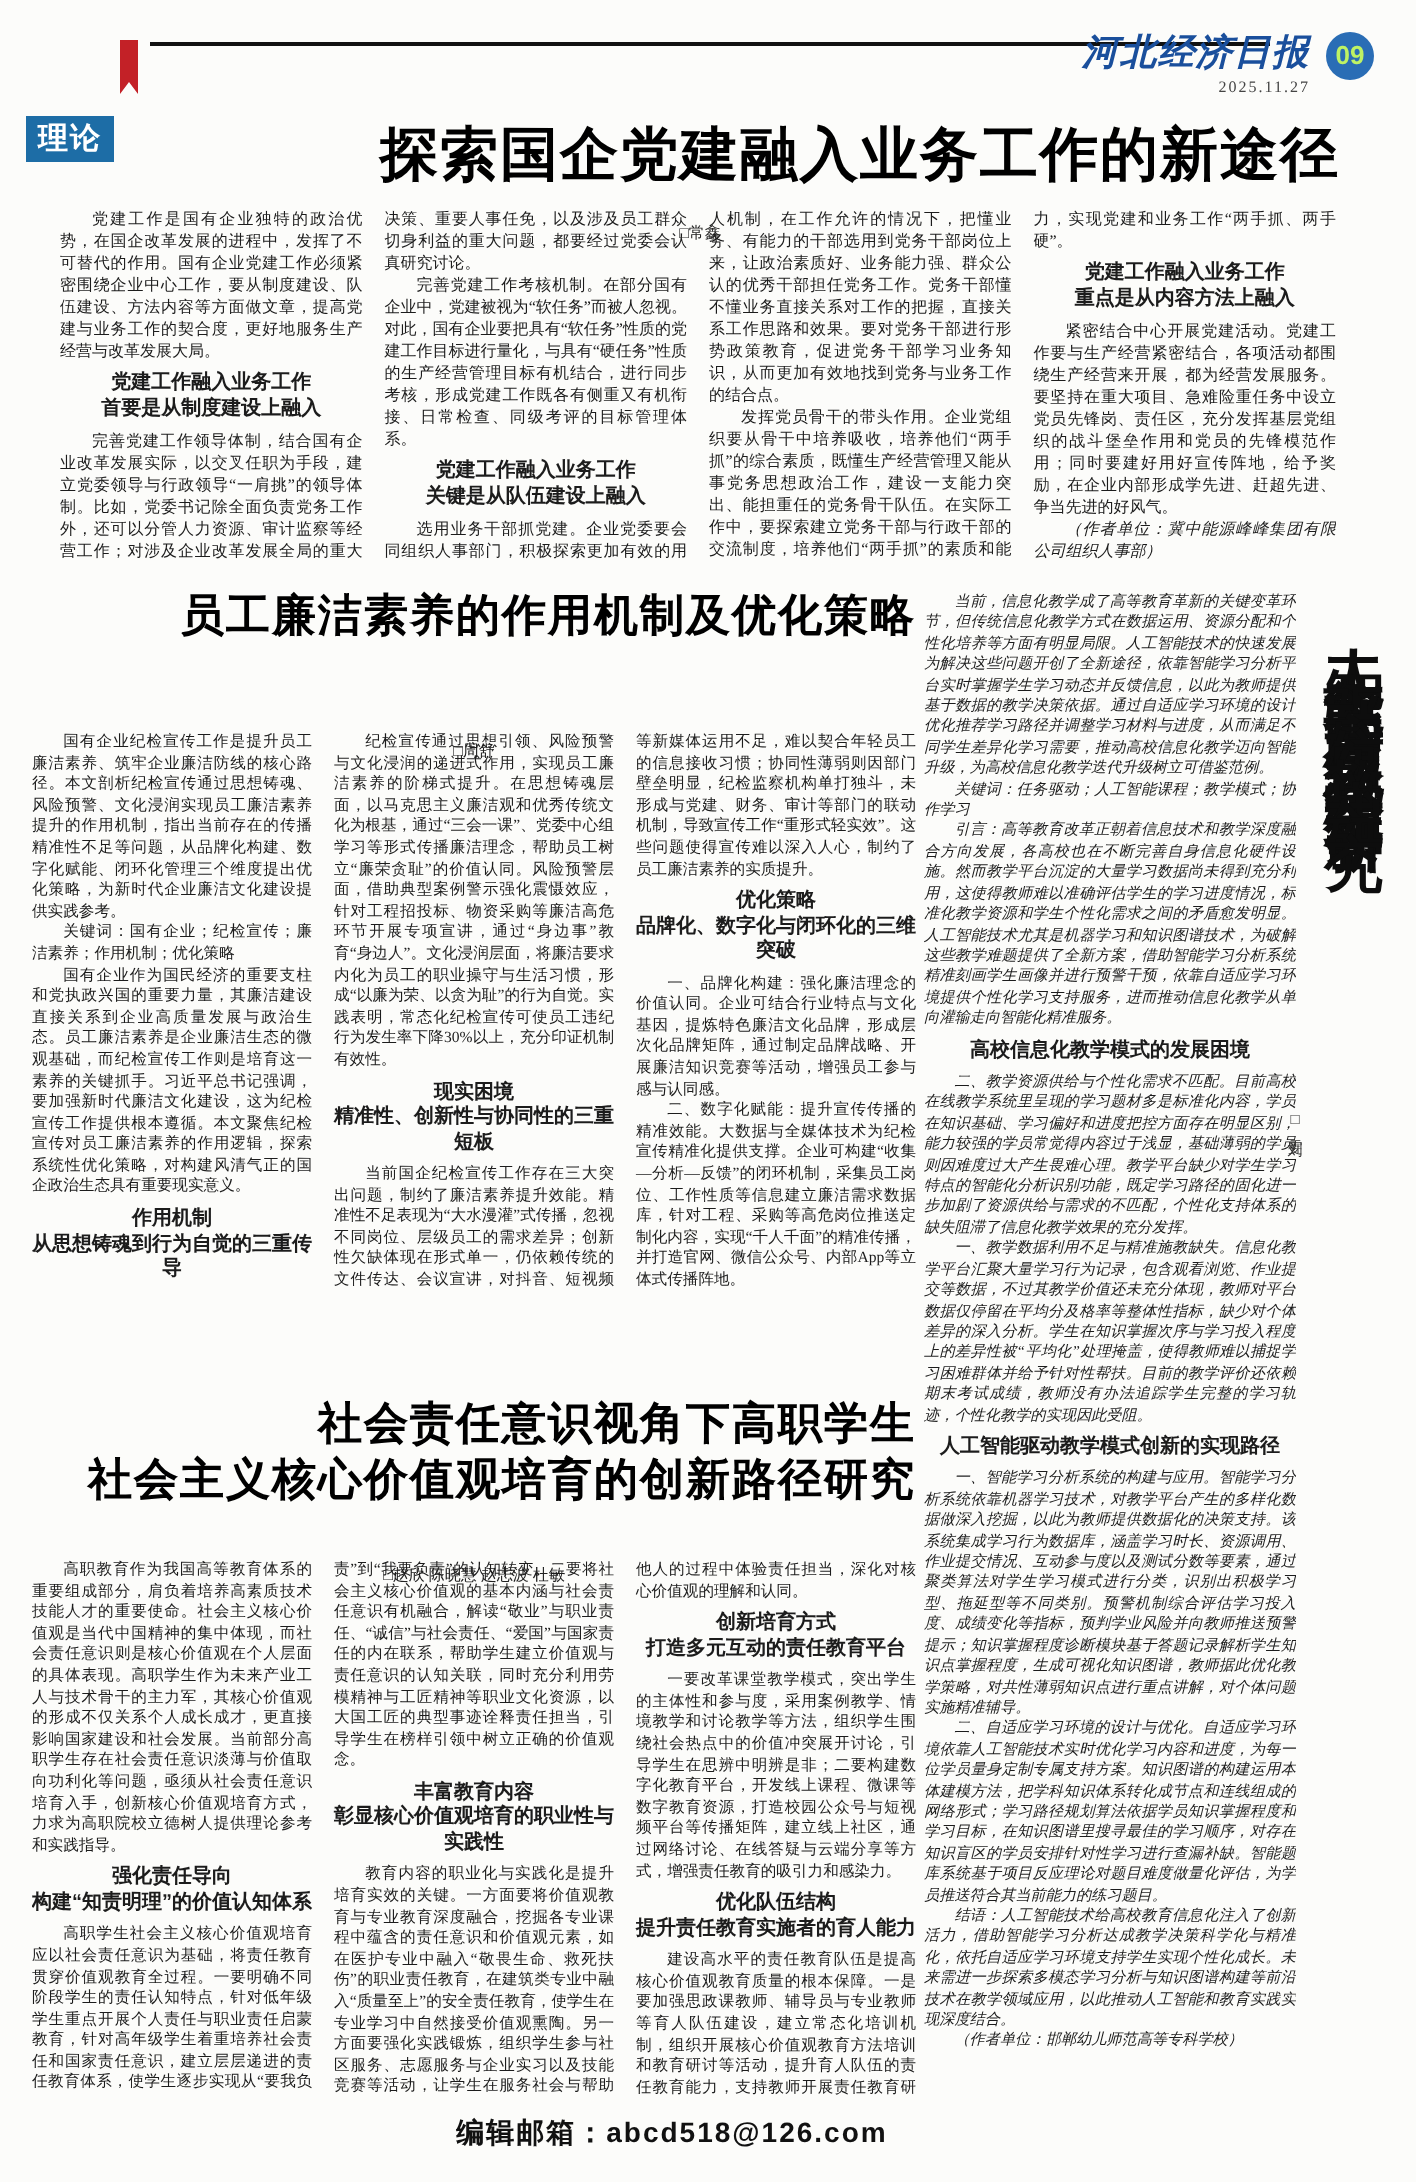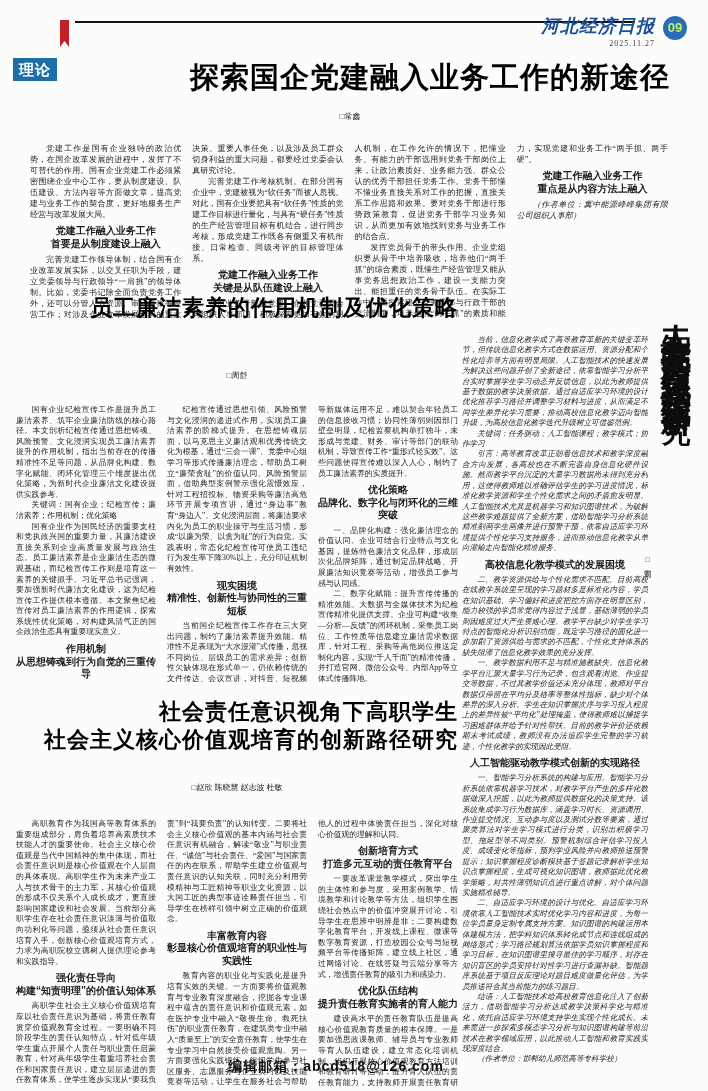--- a/index.html
+++ b/index.html
@@ -24,21 +24,21 @@
   .a-title{font-family:Liberation Serif, serif;font-weight:900;text-align:right;
            color:#000000;letter-spacing:1px;}
   #a1-title{position:absolute;left:30px;top:58px;width:640px;font-size:29px;}
   .byline{position:absolute;text-align:center;font-size:8px;color:#222;margin-top:18px;}
   #a1-byline{left:30px;top:93px;width:640px;}
   #a2-title{position:absolute;left:16px;top:294px;width:442px;font-size:22px;line-height:1.25;}
   #a2-byline{left:16px;top:352px;width:442px;}
   #a3-title{position:absolute;left:16px;top:698px;width:442px;font-size:22px;line-height:1.25;}
   #a3-byline{left:16px;top:764px;width:442px;}
   
-  .cols{position:absolute;column-gap:11px;column-fill:auto;overflow:hidden;text-align:justify;margin-top:39px;}
+  .cols{position:absolute;column-gap:11px;column-fill:auto;overflow:hidden;text-align:justify;}
   #a1-body{left:30px;top:104px;width:638px;height:182px;column-count:4;font-size:8px;line-height:11px;}
   #a2-body{left:16px;top:366px;width:442px;height:283px;column-count:3;font-size:7.8px;line-height:10.6px;}
   #a3-body{left:16px;top:780px;width:442px;height:276px;column-count:3;font-size:7.8px;line-height:10.6px;}
   #a4-body{left:462px;top:296px;width:186px;height:756px;font-size:7.6px;line-height:10.4px;
            font-style:italic;}
   .cols p,.cols h4{margin:0;padding:0;}
   .blk-p{text-indent:2em;}
   .blk-h{font-family:"Liberation Sans",sans-serif;font-weight:bold;font-style:normal;
          text-align:center;white-space:pre-line;font-size:10px;line-height:12.5px;
          margin:5px 0 4px 0 !important;text-indent:0;}
@@ -77,20 +77,21 @@
       <h4 class="blk-h">党建工作融入业务工作
 首要是从制度建设上融入</h4>
       <p class="blk-p">完善党建工作领导体制，结合国有企业改革发展实际，以交叉任职为手段，建立党委领导与行政领导“一肩挑”的领导体制。比如，党委书记除全面负责党务工作外，还可以分管人力资源、审计监察等经营工作；对涉及企业改革发展全局的重大决策、重要人事任免，以及涉及员工群众切身利益的重大问题，都要经过党委会认真研究讨论。</p>
       <p class="blk-p">完善党建工作考核机制。在部分国有企业中，党建被视为“软任务”而被人忽视。对此，国有企业要把具有“软任务”性质的党建工作目标进行量化，与具有“硬任务”性质的生产经营管理目标有机结合，进行同步考核，形成党建工作既各有侧重又有机衔接、日常检查、同级考评的目标管理体系。</p>
       <h4 class="blk-h">党建工作融入业务工作
 关键是从队伍建设上融入</h4>
       <p class="blk-p">选用业务干部抓党建。企业党委要会同组织人事部门，积极探索更加有效的用人机制，在工作允许的情况下，把懂业务、有能力的干部选用到党务干部岗位上来，让政治素质好、业务能力强、群众公认的优秀干部担任党务工作。党务干部懂不懂业务直接关系对工作的把握，直接关系工作思路和效果。要对党务干部进行形势政策教育，促进党务干部学习业务知识，从而更加有效地找到党务与业务工作的结合点。</p>
       <p class="blk-p">发挥党员骨干的带头作用。企业党组织要从骨干中培养吸收，培养他们“两手抓”的综合素质，既懂生产经营管理又能从事党务思想政治工作，建设一支能力突出、能担重任的党务骨干队伍。在实际工作中，要探索建立党务干部与行政干部的交流制度，培养他们“两手抓”的素质和能力，实现党建和业务工作“两手抓、两手硬”。</p>
       <h4 class="blk-h">党建工作融入业务工作
 重点是从内容方法上融入</h4>
+      <p class="blk-p">紧密结合中心开展党建活动。党建工作要与生产经营紧密结合，各项活动都围绕生产经营来开展，都为经营发展服务。要坚持在重大项目、急难险重任务中设立党员先锋岗、责任区，充分发挥基层党组织的战斗堡垒作用和党员的先锋模范作用；同时要建好用好宣传阵地，给予奖励，在企业内部形成学先进、赶超先进、争当先进的好风气。</p>
       <p class="blk-credit">（作者单位：冀中能源峰峰集团有限公司组织人事部）</p>
     </div>
 
   <div id="a2-title" class="a-title">
     <div>员工廉洁素养的作用机制及优化策略</div>
   </div>
   <div id="a2-byline" class="byline">□周舒</div>
   <div id="a2-body" class="cols">
       <p class="blk-p">国有企业纪检宣传工作是提升员工廉洁素养、筑牢企业廉洁防线的核心路径。本文剖析纪检宣传通过思想铸魂、风险预警、文化浸润实现员工廉洁素养提升的作用机制，指出当前存在的传播精准性不足等问题，从品牌化构建、数字化赋能、闭环化管理三个维度提出优化策略，为新时代企业廉洁文化建设提供实践参考。</p>
       <p class="blk-p">关键词：国有企业；纪检宣传；廉洁素养；作用机制；优化策略</p>

